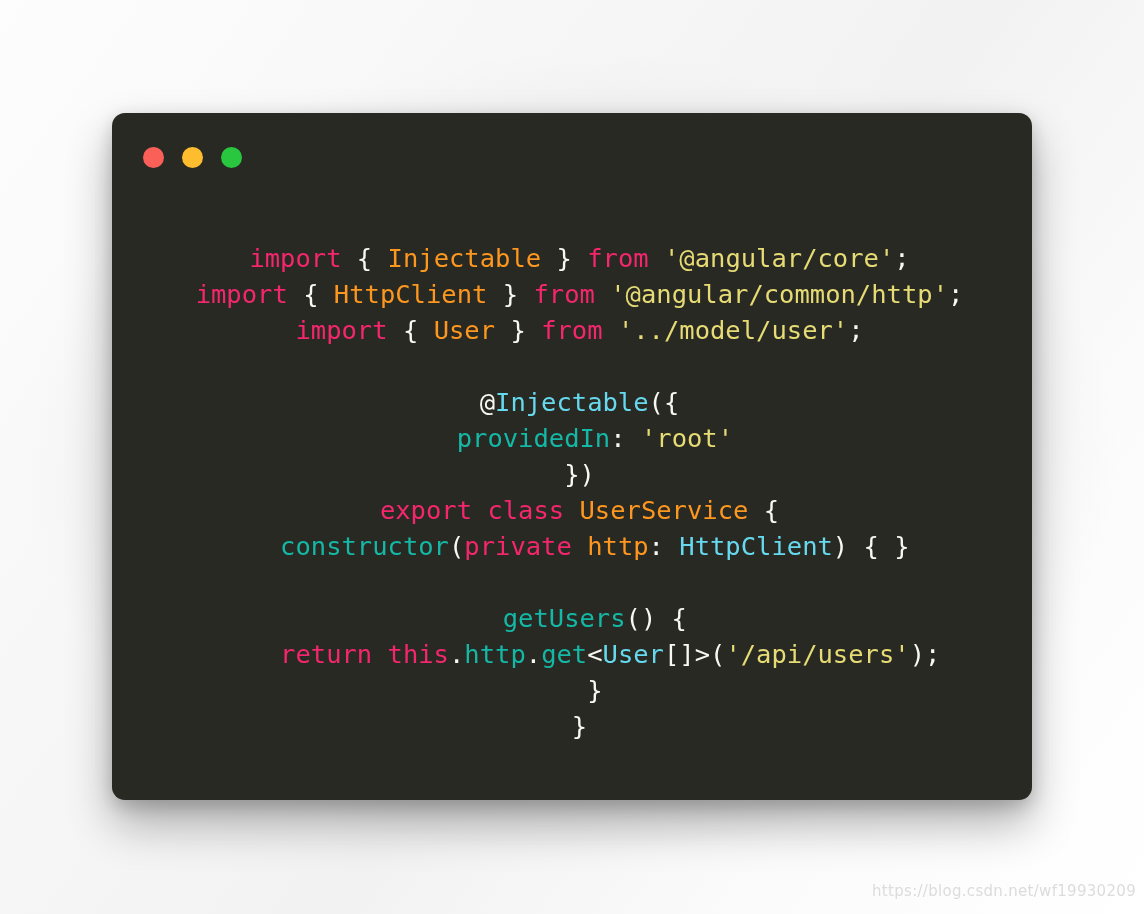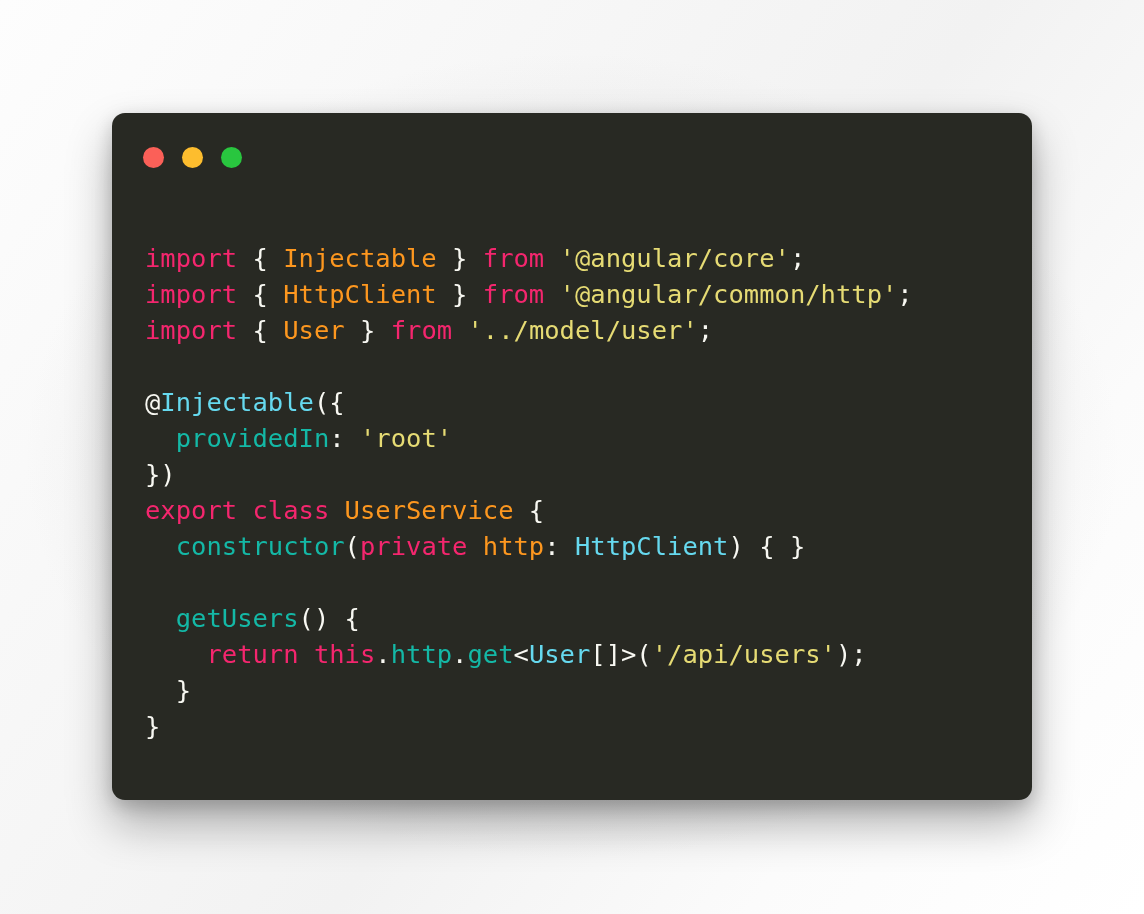--- a/index.html
+++ b/index.html
@@ -66,21 +66,21 @@
     top: 101px;
     right: 18px;
     bottom: 10px;
     font-family: "DejaVu Sans Mono", monospace;
     font-size: 25.5px;
     line-height: 36px;
     white-space: pre;
     color: #f8f8f2;
     letter-spacing: 0px;
   }
-  .line { height: 36px; }
+  .line { height: 36px; text-align: center; }
   .blank { height: 36px; }
 
   
   .kw   { color: #f4266e; }   
   .typ  { color: #fd971f; }   
   .str  { color: #e6db74; }   
   .pun  { color: #f8f8f2; }   
   .fn   { color: #14b8a6; }   
   .cya  { color: #66d9ef; }   
 
@@ -106,14 +106,15 @@
     <div id="titlebar">
       <span class="dot close"></span>
       <span class="dot min"></span>
       <span class="dot max"></span>
     </div>
 
     <pre id="code-body"><div class="line"><span class="kw">import</span><span class="pun"> </span><span class="pun">{</span><span class="pun"> </span><span class="typ">Injectable</span><span class="pun"> </span><span class="pun">}</span><span class="pun"> </span><span class="kw">from</span><span class="pun"> </span><span class="str">'@angular/core'</span><span class="pun">;</span></div><div class="line"><span class="kw">import</span><span class="pun"> </span><span class="pun">{</span><span class="pun"> </span><span class="typ">HttpClient</span><span class="pun"> </span><span class="pun">}</span><span class="pun"> </span><span class="kw">from</span><span class="pun"> </span><span class="str">'@angular/common/http'</span><span class="pun">;</span></div><div class="line"><span class="kw">import</span><span class="pun"> </span><span class="pun">{</span><span class="pun"> </span><span class="typ">User</span><span class="pun"> </span><span class="pun">}</span><span class="pun"> </span><span class="kw">from</span><span class="pun"> </span><span class="str">'../model/user'</span><span class="pun">;</span></div><div class="line blank">&nbsp;</div><div class="line"><span class="pun">@</span><span class="cya">Injectable</span><span class="pun">({</span></div><div class="line"><span class="pun">  </span><span class="fn">providedIn</span><span class="pun">: </span><span class="str">'root'</span></div><div class="line"><span class="pun">})</span></div><div class="line"><span class="kw">export</span><span class="pun"> </span><span class="kw">class</span><span class="pun"> </span><span class="typ">UserService</span><span class="pun"> </span><span class="pun">{</span></div><div class="line"><span class="pun">  </span><span class="fn">constructor</span><span class="pun">(</span><span class="kw">private</span><span class="pun"> </span><span class="typ">http</span><span class="pun">: </span><span class="cya">HttpClient</span><span class="pun">) { }</span></div><div class="line blank">&nbsp;</div><div class="line"><span class="pun">  </span><span class="fn">getUsers</span><span class="pun">() {</span></div><div class="line"><span class="pun">    </span><span class="kw">return</span><span class="pun"> </span><span class="kw">this</span><span class="pun">.</span><span class="fn">http</span><span class="pun">.</span><span class="fn">get</span><span class="pun">&lt;</span><span class="cya">User</span><span class="pun">[]&gt;(</span><span class="str">'/api/users'</span><span class="pun">);</span></div><div class="line"><span class="pun">  }</span></div><div class="line"><span class="pun">}</span></div></pre>
 
   </div>
 
+  <div id="watermark">https://blog.csdn.net/wf19930209</div>
 
 </div>
 
 </body></html>

